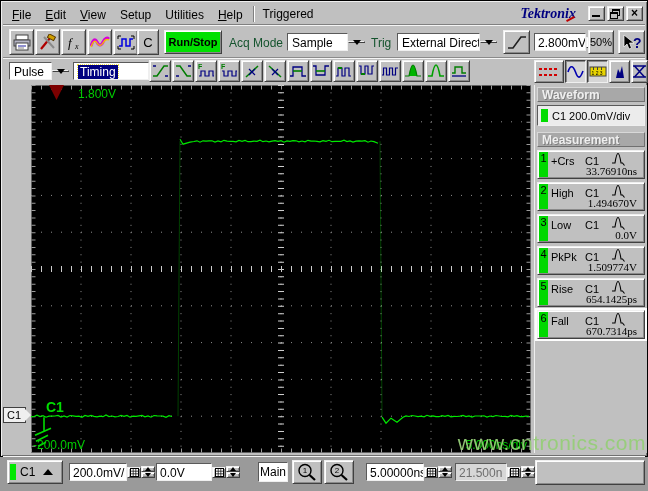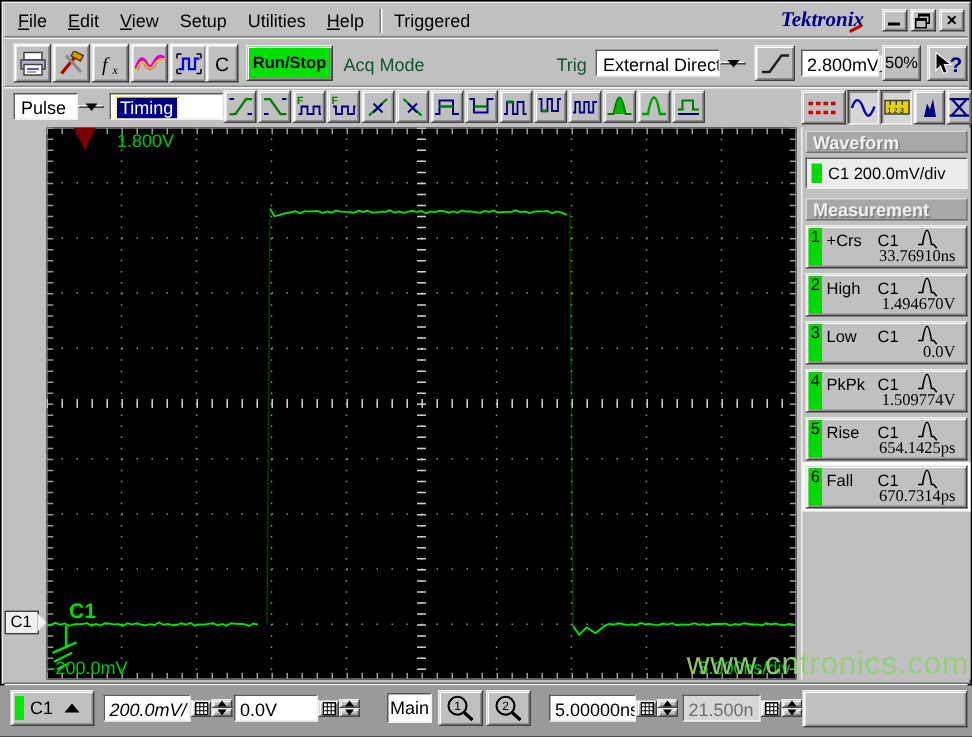--- a/index.html
+++ b/index.html
@@ -164,20 +164,26 @@
           <span>
             <svg width="20" height="17" viewBox="0 0 20 17">
               <path d="M2 2 h3 M2 2 v3 M18 2 h-3 M18 2 v3 M2 15 h3 M2 15 v-3 M18 15 h-3 M18 15 v-3" stroke="#000" fill="none"></path>
               <path d="M3 12 h3 v-7 h4 v7 h4 v-7 h3" stroke="#0000e0" fill="none" stroke-width="1.5"></path>
             </svg>
           </span>
         </button></span>
     <button class="tb-abs raised" style="left:134px;top:2px;width:22px;height:26px;font-size:13px;">C</button>
     <button class="tb-abs raised run-stop" id="run-stop" style="left: 161px; top: 3px; width: 58px; height: 24px; background: rgb(0, 224, 0);">Run/Stop</button>
     <span class="tb-abs tb-label" style="left:226px;top:0;height:31px;">Acq Mode</span>
+    <span class="combo tb-abs" style="left:284px;top:4px;width:78px;">
+      <span class="val">Sample</span>
+      <span class="arrowbtn raised">
+          <span class="tri-dn"></span>
+        </span>
+    </span>
     <span class="tb-abs tb-label" style="left:368px;top:0;height:31px;">Trig</span>
     <span class="combo tb-abs" style="left:394px;top:4px;width:100px;">
       <span class="val">External Direct</span>
       <span class="arrowbtn raised">
           <span class="tri-dn"></span>
         </span>
     </span>
     <button class="tb-abs raised icon-btn" id="slope-btn" style="left:500px;top:3px;width:27px;height:24px;">
         <span>
           <svg width="22" height="17" viewBox="0 0 22 17">
@@ -491,21 +497,21 @@
   </div>
 
   <div id="bottom-bar">
     <button class="tb-abs raised" id="bb-chan" style="position:absolute;justify-content:flex-start;">
       <span class="stripe" id="bb-chan-stripe" style="background: rgb(0, 232, 0);"></span>
       <span>C1</span>
       <span style="margin-left:8px;border-left:5px solid transparent;border-right:5px solid transparent;border-bottom:6px solid #000;"></span>
     </button>
 
     <span class="spinfield tb-abs" style="left:66px;top:4px;">
-      <span class="spin-text" style="width:58px;font-style:italic;">200.0mV/</span>
+      <span class="spin-text" style="width:58px;">200.0mV/</span>
       <span class="keypad-btn raised">
           <svg width="9" height="9" viewBox="0 0 9 9">
             <rect x="0.5" y="0.5" width="8" height="8" fill="#fff" stroke="#000"></rect>
             <path d="M3.2 0.5 V8.5 M5.8 0.5 V8.5 M0.5 3.2 H8.5 M0.5 5.8 H8.5" stroke="#000" stroke-width="0.7"></path>
           </svg>
         </span>
       <span class="spinner">
         <span class="raised" style="display:flex;align-items:center;justify-content:center;flex:1;">
             <span class="tri-up-s"></span>
           </span>

